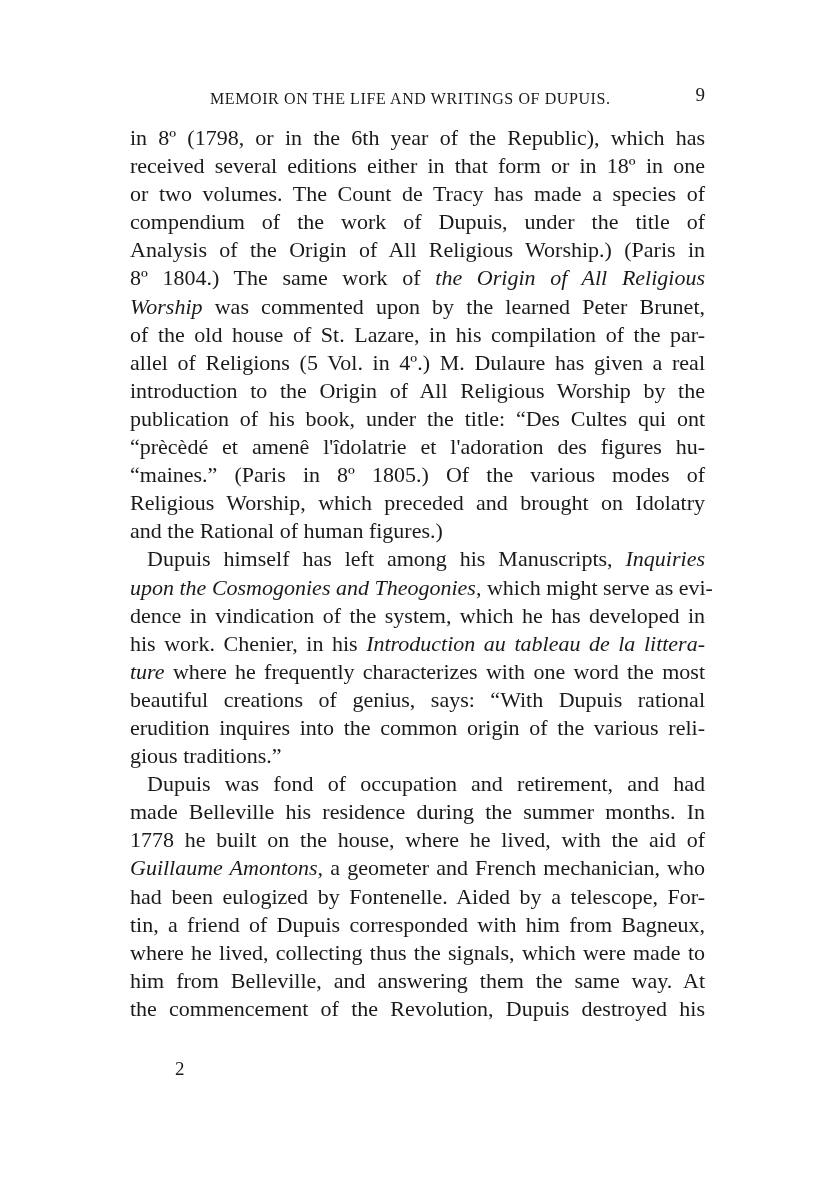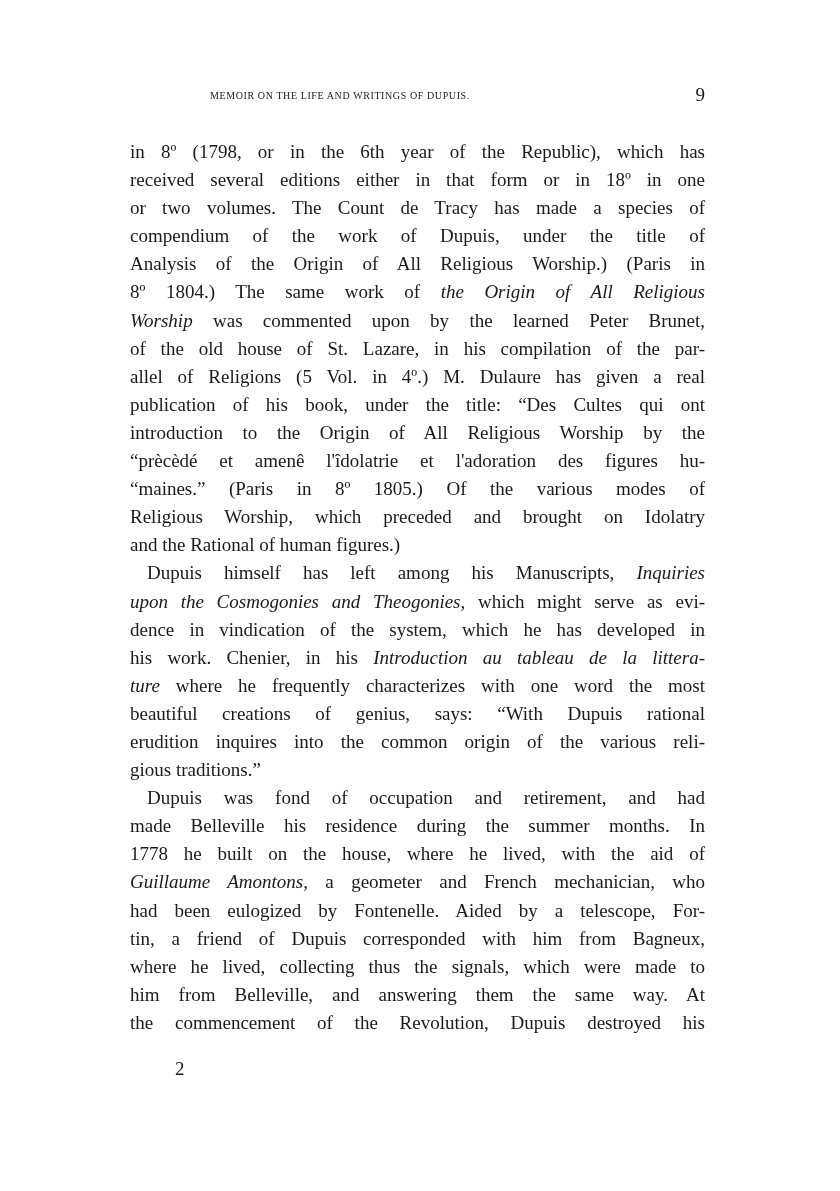--- a/index.html
+++ b/index.html
@@ -5,30 +5,30 @@
   html, body { margin: 0; padding: 0; }
   body {
     width: 840px; height: 1191px; background: #ffffff; position: relative; overflow: hidden;
     font-family: "DejaVu Serif", "Liberation Serif", serif; color: #1a1a1a;
   }
   .header {
     position: absolute; top: 84px; left: 130px; width: 575px; height: 24px;
   }
   .running-title {
     position: absolute; left: 80px; top: 6px;
-    font-family: "Liberation Serif", serif; font-size: 10px; letter-spacing: 0.6px;
+    font-family: "Liberation Serif", serif; font-size: 16px; letter-spacing: 0.6px;
     font-variant: small-caps; text-transform: uppercase;
   }
   .page-number {
     position: absolute; right: 0; top: 0;
     font-family: "Liberation Serif", serif; font-size: 19px;
   }
   .body-text {
-    position: absolute; top: 138px; left: 130px; width: 575px;
-    font-family: "Liberation Serif", serif; font-size: 19px; line-height: 28.1px;
+    position: absolute; top: 124px; left: 130px; width: 575px;
+    font-family: "Liberation Serif", serif; font-size: 22px; line-height: 28.1px;
   }
   .line {
     display: block; white-space: nowrap; text-align: justify; text-align-last: justify;
     height: 28.1px;
   }
   .line.last { text-align-last: left; }
   .line.indent { padding-left: 17px; }
   .it { font-style: italic; }
   .sig {
     position: absolute; top: 1058px; left: 175px;
@@ -46,22 +46,22 @@
 <div class="body-text" id="body-text">
     <span class="line"><span>in 8º (1798, or in the 6th year of the Republic), which has</span></span>
     <span class="line"><span>received several editions either in that form or in 18º in one</span></span>
     <span class="line"><span>or two volumes. The Count de Tracy has made a species of</span></span>
     <span class="line"><span>compendium of the work of Dupuis, under the title of</span></span>
     <span class="line"><span>Analysis of the Origin of All Religious Worship.) (Paris in</span></span>
     <span class="line"><span>8º 1804.) The same work of </span><span class="it">the Origin of All Religious</span></span>
     <span class="line"><span class="it">Worship</span><span> was commented upon by the learned Peter Brunet,</span></span>
     <span class="line"><span>of the old house of St. Lazare, in his compilation of the par-</span></span>
     <span class="line"><span>allel of Religions (5 Vol. in 4º.) M. Dulaure has given a real</span></span>
+    <span class="line"><span>introduction to the Origin of All Religious Worship by the</span></span>
     <span class="line"><span>publication of his book, under the title: “Des Cultes qui ont</span></span>
-    <span class="line"><span>introduction to the Origin of All Religious Worship by the</span></span>
     <span class="line"><span>“prècèdé et amenê l'îdolatrie et l'adoration des figures hu-</span></span>
     <span class="line"><span>“maines.” (Paris in 8º 1805.) Of the various modes of</span></span>
     <span class="line"><span>Religious Worship, which preceded and brought on Idolatry</span></span>
     <span class="line last"><span>and the Rational of human figures.)</span></span>
     <span class="line indent"><span>Dupuis himself has left among his Manuscripts, </span><span class="it">Inquiries</span></span>
     <span class="line"><span class="it">upon the Cosmogonies and Theogonies</span><span>, which might serve as evi-</span></span>
     <span class="line"><span>dence in vindication of the system, which he has developed in</span></span>
     <span class="line"><span>his work. Chenier, in his </span><span class="it">Introduction au tableau de la littera-</span></span>
     <span class="line"><span class="it">ture</span><span> where he frequently characterizes with one word the most</span></span>
     <span class="line"><span>beautiful creations of genius, says: “With Dupuis rational</span></span>

